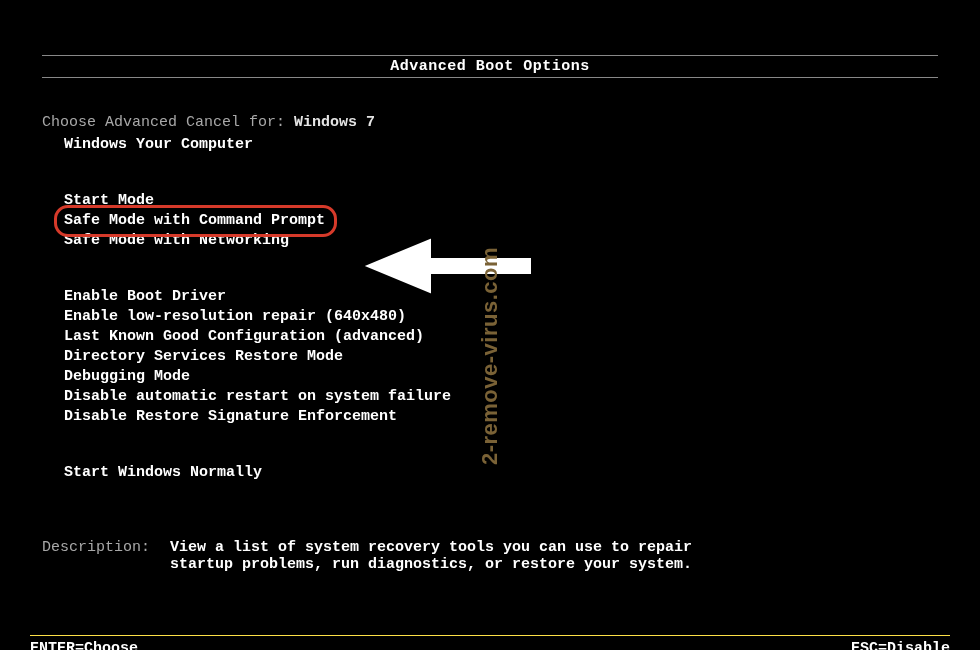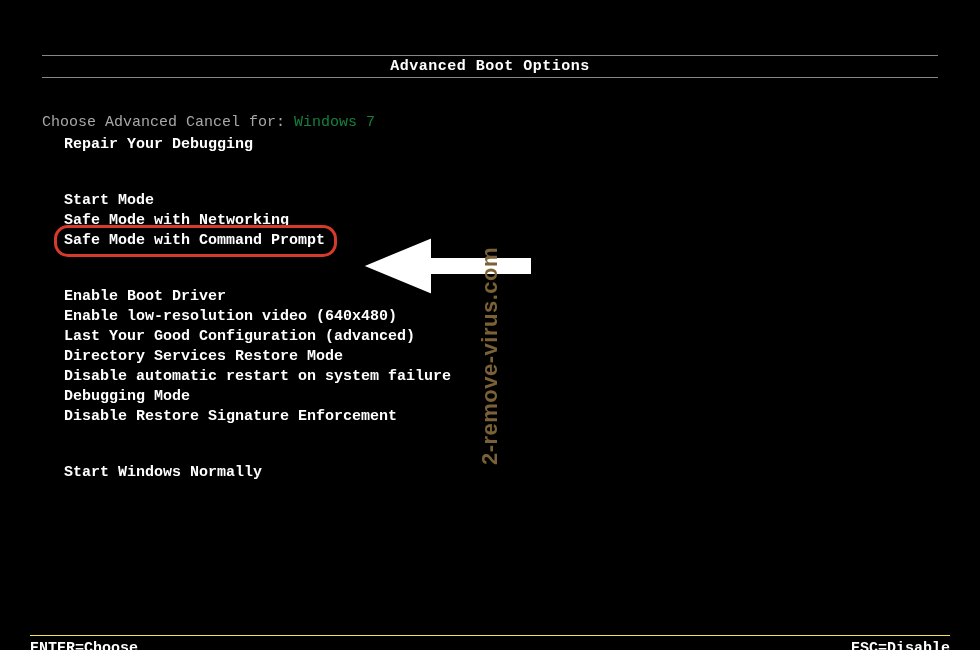--- a/index.html
+++ b/index.html
@@ -30,22 +30,22 @@
       color: #ffffff;
       font-weight: bold;
       padding: 2px 0;
       margin-bottom: 36px;
       letter-spacing: 0.5px;
     }
     .choose-line {
       margin-bottom: 4px;
     }
     .choose-line .os-name {
-      color: #15803d;
-      font-weight: normal;
+      color: #e5e5e5;
+      font-weight: bold;
     }
     .hint-line {
       margin-bottom: 36px;
     }
     .menu {
       padding-left: 22px;
     }
     .menu-item {
       color: #ffffff;
       font-weight: bold;
@@ -126,42 +126,46 @@
 <div class="container">
   <div class="title-bar">
     <span>Advanced Boot Options</span>
   </div>
 
   <div class="choose-line">
     <span>Choose Advanced Cancel for: </span><span class="os-name">Windows 7</span>
   </div>
 
   <div class="menu">
-    <div class="menu-item">Repair Your Debugging</div>
+    <div class="menu-item">Windows Your Computer</div>
     <div class="menu-gap"></div>
     <div class="menu-item">Start Mode</div>
-    <div class="menu-item">Safe Mode with Networking</div>
     <div class="menu-item">
       <span class="highlighted-wrap">
         <span>Safe Mode with Command Prompt</span>
         <span class="highlight-ring"></span>
       </span>
     </div>
+    <div class="menu-item">Safe Mode with Networking</div>
     <div class="menu-gap"></div>
     <div class="menu-item">Enable Boot Driver</div>
-    <div class="menu-item">Enable low-resolution video (640x480)</div>
-    <div class="menu-item">Last Your Good Configuration (advanced)</div>
+    <div class="menu-item">Enable low-resolution repair (640x480)</div>
+    <div class="menu-item">Last Known Good Configuration (advanced)</div>
     <div class="menu-item">Directory Services Restore Mode</div>
+    <div class="menu-item">Debugging Mode</div>
     <div class="menu-item">Disable automatic restart on system failure</div>
-    <div class="menu-item">Debugging Mode</div>
     <div class="menu-item">Disable Restore Signature Enforcement</div>
     <div class="menu-gap"></div>
     <div class="menu-item">Start Windows Normally</div>
   </div>
 
+  <div class="description-block">
+    <span class="desc-label">Description:</span><span class="desc-text">View a list of system recovery tools you can use to repair</span>
+    <div class="desc-line2">startup problems, run diagnostics, or restore your system.</div>
+  </div>
 
   <div class="footer">
     <span>ENTER=Choose</span>
     <span>ESC=Disable</span>
   </div>
 
   <svg class="arrow-svg" style="left:362px; top:200px;" width="180" height="70" viewBox="0 0 180 70">
     <path d="M 170 35 L 70 35 L 70 18 L 6 35 L 70 52 L 70 35" fill="#ffffff" stroke="#000" stroke-width="2"></path>
     <path d="M 170 26 L 70 26 L 70 6 L 0 35 L 70 64 L 70 44 L 170 44 Z" fill="#ffffff" stroke="#000" stroke-width="2"></path>
   </svg>

